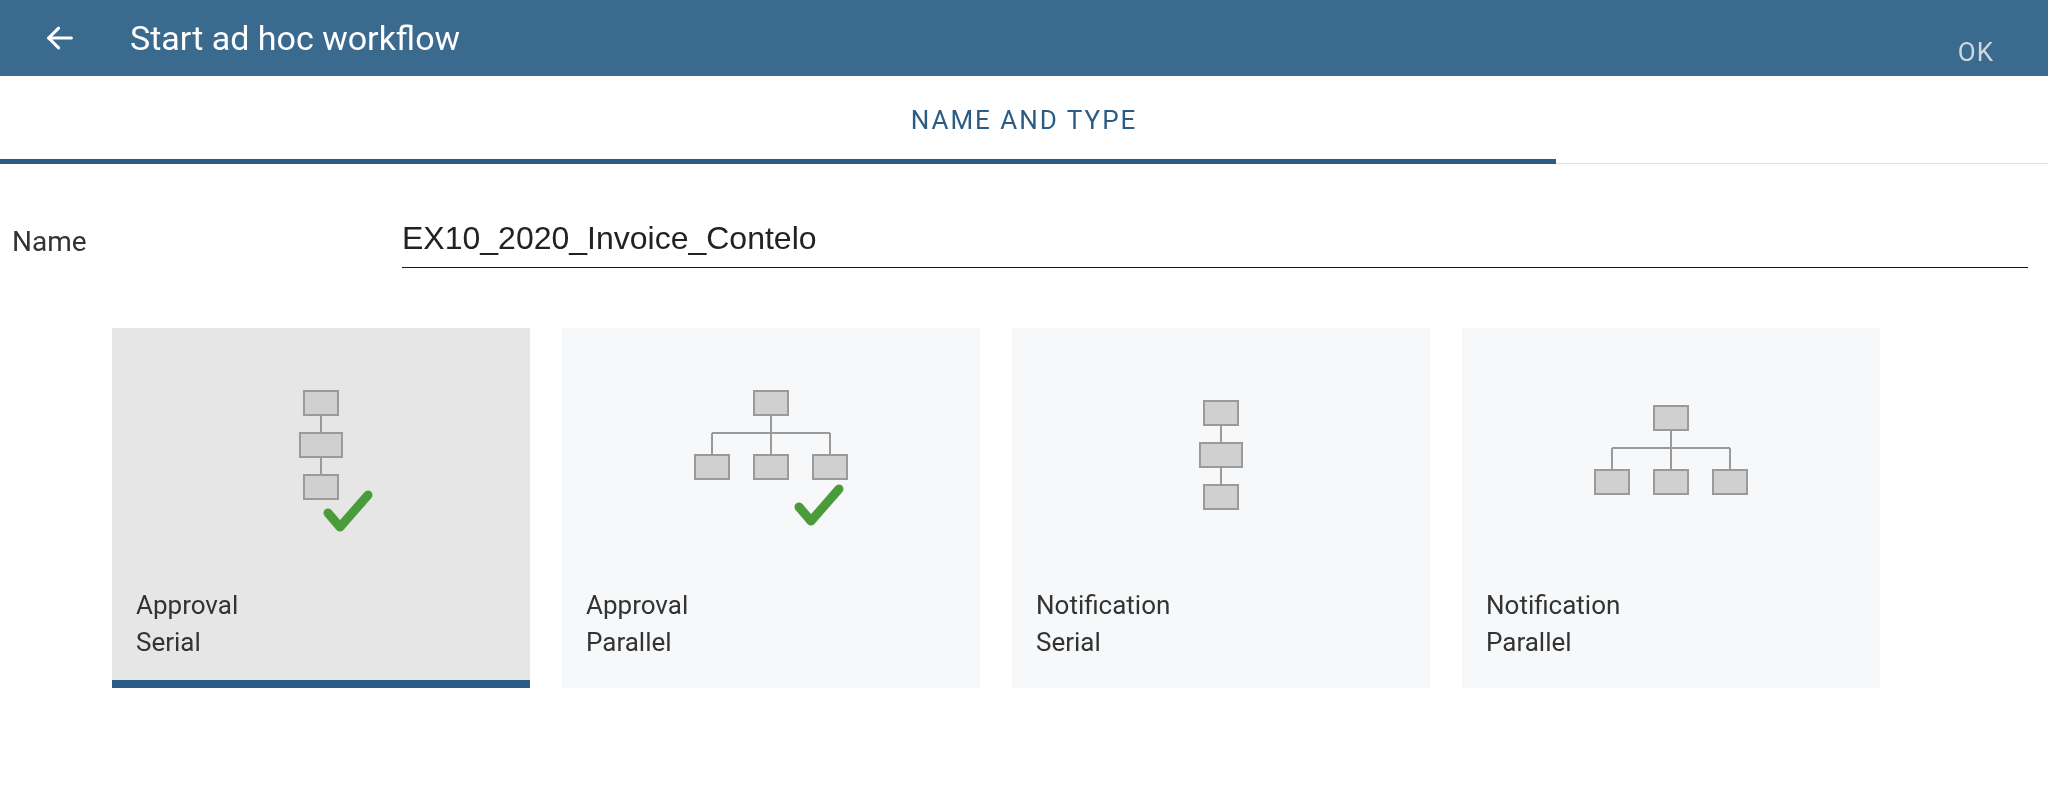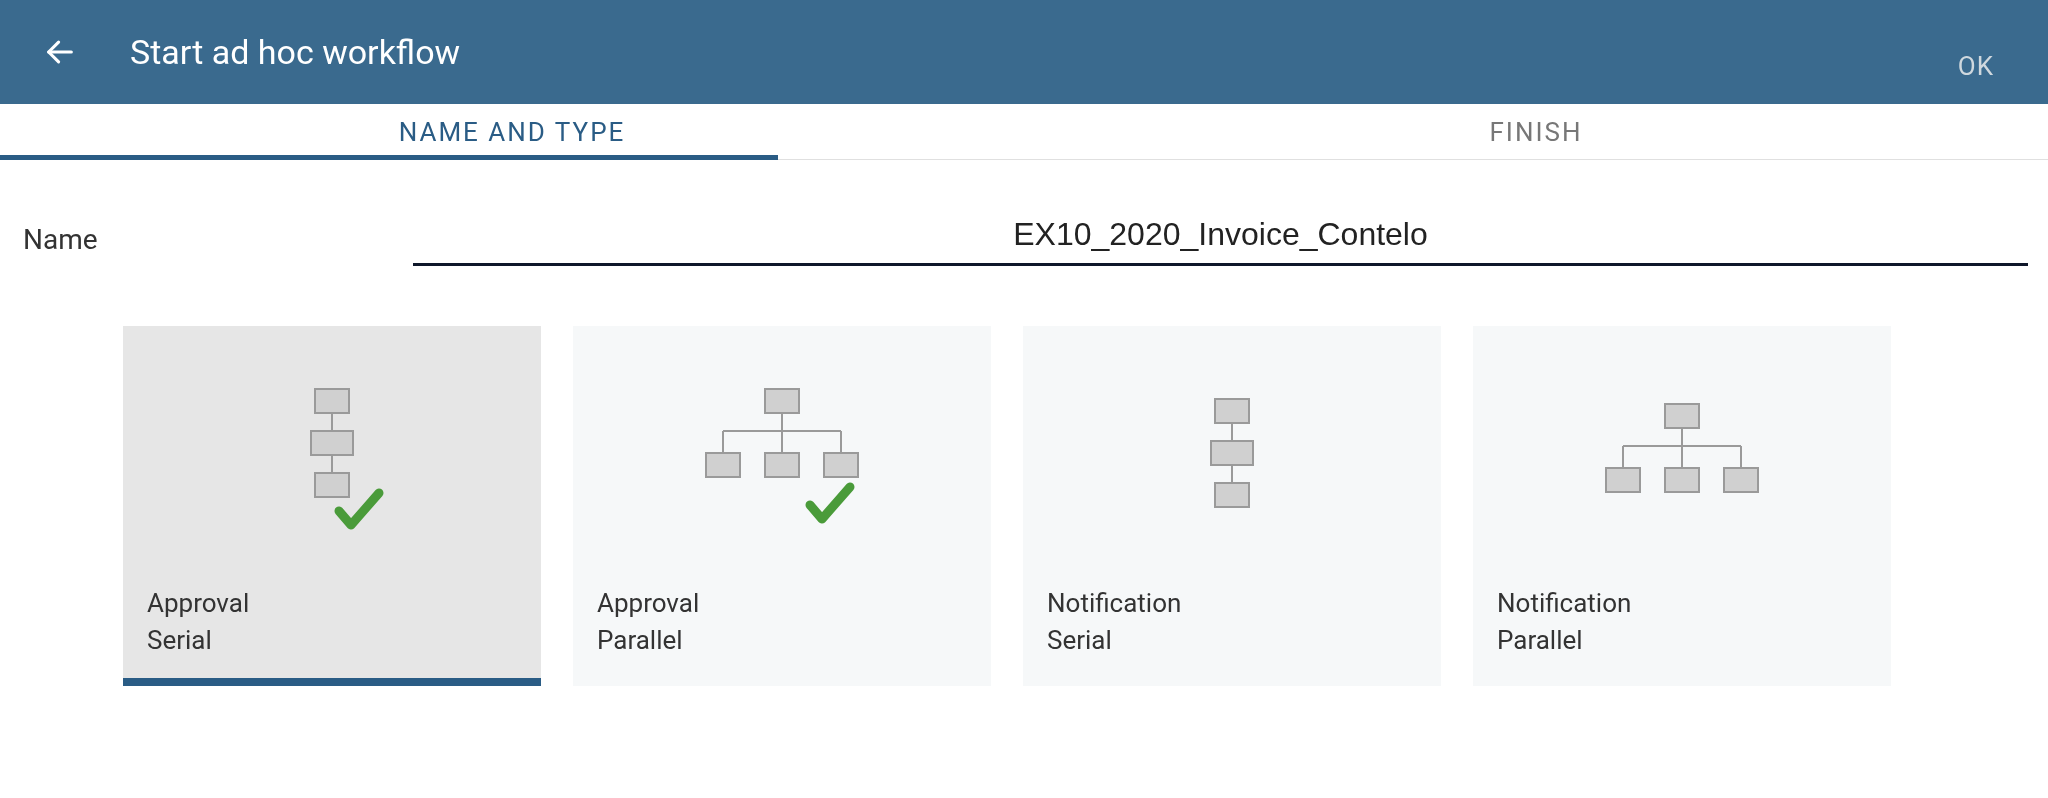--- a/index.html
+++ b/index.html
@@ -6,21 +6,21 @@
   body {
     font-family: -apple-system, BlinkMacSystemFont, "Segoe UI", Roboto, Arial, sans-serif;
     background: #ffffff;
     color: #333;
     width: 2048px;
     height: 798px;
     overflow: hidden;
   }
   .header {
     background: #3a6a8e;
-    height: 104px;
+    height: 76px;
     display: flex;
     align-items: center;
     padding: 12px 40px;
     color: #fff;
   }
   .back-btn {
     width: 40px;
     height: 40px;
     display: flex;
     align-items: center;
@@ -36,21 +36,21 @@
   .ok-btn {
     font-size: 26px;
     color: #cfd8de;
     letter-spacing: 1px;
     cursor: pointer;
     padding: 8px 14px;
     margin-top: 28px;
   }
   .tabs {
     display: flex;
-    height: 56px;
+    height: 88px;
     border-bottom: 1px solid #e0e0e0;
   }
   .tab {
     flex: 1;
     display: flex;
     align-items: center;
     justify-content: center;
     font-size: 26px;
     letter-spacing: 2px;
     color: #777;
@@ -63,43 +63,42 @@
   .tab.active::after {
     content: "";
     position: absolute;
     bottom: -1px;
     left: 0;
     width: 76%;
     height: 5px;
     background: #2a5c85;
   }
   .content {
-    padding: 40px 20px 0 23px;
+    padding: 40px 20px 0 12px;
   }
   .name-row {
     display: flex;
     align-items: flex-end;
     padding: 10px 0 40px 0;
   }
   .name-label {
     width: 390px;
     font-size: 28px;
     color: #333;
     padding-bottom: 10px;
   }
   .name-input {
     flex: 1;
     border: none;
-    border-bottom: 3px solid #0f172a;
+    border-bottom: 1px solid #0f172a;
     font-size: 32px;
     padding: 6px 0 10px 0;
     outline: none;
     background: transparent;
     color: #222;
-    text-align: center;
   }
   .cards {
     display: flex;
     gap: 32px;
     padding: 20px 100px 0 100px;
   }
   .card {
     width: 418px;
     height: 360px;
     background: #f6f8f9;
@@ -146,23 +145,20 @@
     </svg>
   </div>
   <div class="header-title">Start ad hoc workflow</div>
   <div class="ok-btn">OK</div>
 </div>
 
 <div class="tabs">
   <div class="tab active">
     <span>NAME AND TYPE</span>
   </div>
-  <div class="tab">
-    <span>FINISH</span>
-  </div>
 </div>
 
 <div class="content">
   <div class="name-row">
     <div class="name-label">Name</div>
     <input class="name-input" type="text" value="EX10_2020_Invoice_Contelo" style="">
   </div>
 
   <div class="cards">
 

